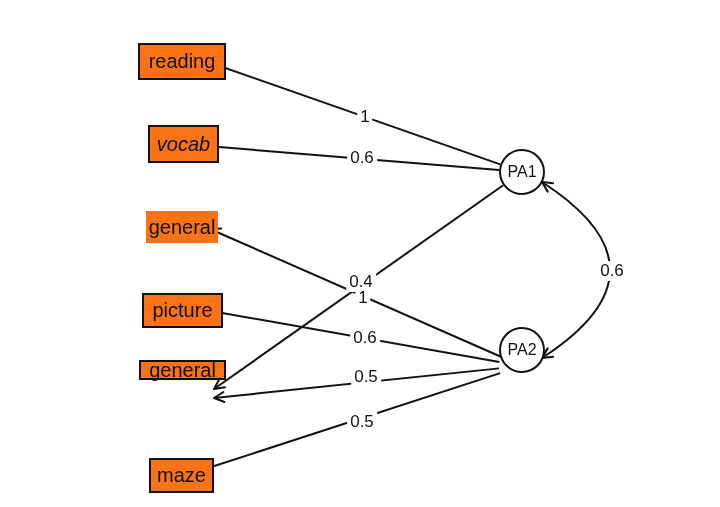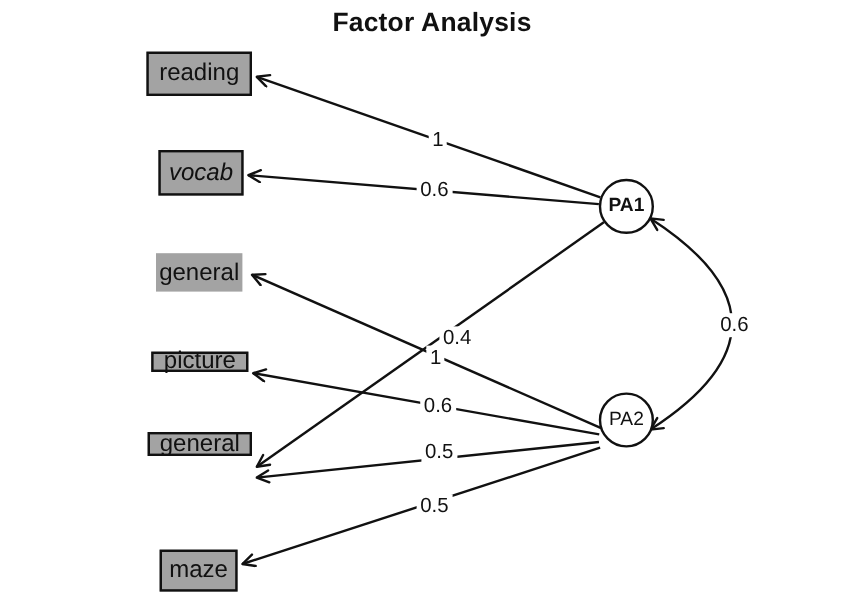--- a/index.html
+++ b/index.html
@@ -10,40 +10,40 @@
   }
   .stage { position: relative; width: 720px; height: 507px; background: #ffffff; }
   .title {
     position: absolute; top: 6px; left: 0; width: 100%;
     text-align: center; font-weight: bold; font-size: 22px;
     letter-spacing: 0.2px; color: #111111;
   }
   svg.edges { position: absolute; left: 0; top: 0; width: 720px; height: 507px; }
   .var-node {
     position: absolute; display: flex; align-items: center; justify-content: center;
-    font-size: 20px; background: #a3a3a3; color: #111111; box-sizing: border-box;
+    font-size: 20px; background: #f97316; color: #111111; box-sizing: border-box;
     white-space: nowrap;
+    margin-left: 16px;
   }
   .var-node.boxed { border: 2px solid #111111; }
   .factor-node {
     position: absolute; border: 2px solid #111111; border-radius: 50%;
     display: flex; align-items: center; justify-content: center;
     font-size: 16px; background: #ffffff; color: #111111; box-sizing: border-box;
   }
   .loading-label {
     position: absolute; transform: translate(-50%, -50%);
     font-size: 17px; background: #ffffff; padding: 0 3px; color: #111111;
     white-space: nowrap;
   }
 </style>
 </head>
 <body>
 
 <div class="stage" id="stage">
-  <div class="title">Factor Analysis</div>
   <svg class="edges" id="edges" viewBox="0 0 720 507" xmlns="http://www.w3.org/2000/svg">
     <defs>
       <marker id="arrowhead" markerUnits="userSpaceOnUse" markerWidth="16" markerHeight="16" refX="12" refY="6" orient="auto-start-reverse">
         <path d="M2,1 L12,6 L2,11" fill="none" stroke="#111111" stroke-width="2" stroke-linecap="round" stroke-linejoin="round"></path>
       </marker>
     </defs>
     <g id="edge-group">
         <line x1="500.295655915975" y1="164.38938584066653" x2="214" y2="64" stroke="#111111" stroke-width="2" marker-end="url(#arrowhead)"></line>
         <line x1="499.0779491272694" y1="170.10802119780635" x2="207" y2="146" stroke="#111111" stroke-width="2" marker-end="url(#arrowhead)"></line>
         <line x1="503.1979040379876" y1="185.24693124596325" x2="214" y2="389" stroke="#111111" stroke-width="2" marker-end="url(#arrowhead)"></line>
@@ -57,39 +57,39 @@
   <div id="nodes">
       <div class="var-node boxed" style="left: 122px; top: 43px; width: 88px; height: 37px;">
         <span>reading</span>
       </div>
       <div class="var-node boxed" style="left: 132px; top: 125px; width: 71px; height: 38px; font-style: italic;">
         <span>vocab</span>
       </div>
       <div class="var-node" style="left: 130px; top: 211px; width: 72px; height: 32px;">
         <span>general</span>
       </div>
-      <div class="var-node boxed" style="left: 126px; top: 293px; width: 81px; height: 17px;">
+      <div class="var-node boxed" style="left: 126px; top: 293px; width: 81px; height: 35px;">
         <span>picture</span>
       </div>
       <div class="var-node boxed" style="left: 123px; top: 360px; width: 87px; height: 20px;">
         <span>general</span>
       </div>
       <div class="var-node boxed" style="left: 133px; top: 458px; width: 65px; height: 35px;">
         <span>maze</span>
       </div>
-      <div class="factor-node" style="left: 499px; top: 149px; width: 46px; height: 46px; font-weight: bold;">
+      <div class="factor-node" style="left: 499px; top: 149px; width: 46px; height: 46px;">
         <span>PA1</span>
       </div>
       <div class="factor-node" style="left: 499px; top: 327px; width: 46px; height: 46px;">
         <span>PA2</span>
       </div>
     </div>
   <div id="labels">
       <span class="loading-label" style="left: 365px; top: 117px;">1</span>
       <span class="loading-label" style="left: 362px; top: 158px;">0.6</span>
-      <span class="loading-label" style="left: 381px; top: 282px;">0.4</span>
+      <span class="loading-label" style="left: 361px; top: 282px;">0.4</span>
       <span class="loading-label" style="left: 363px; top: 298px;">1</span>
       <span class="loading-label" style="left: 365px; top: 338px;">0.6</span>
       <span class="loading-label" style="left: 366px; top: 377px;">0.5</span>
       <span class="loading-label" style="left: 362px; top: 422px;">0.5</span>
       <span class="loading-label" style="left: 612px; top: 271px;">0.6</span>
     </div>
 </div>
 
 </body></html>

